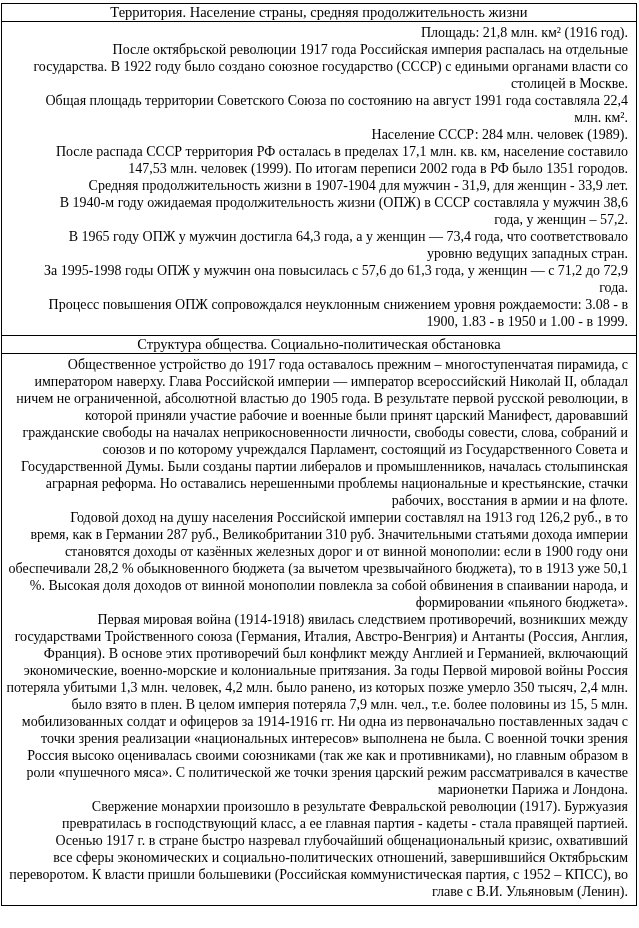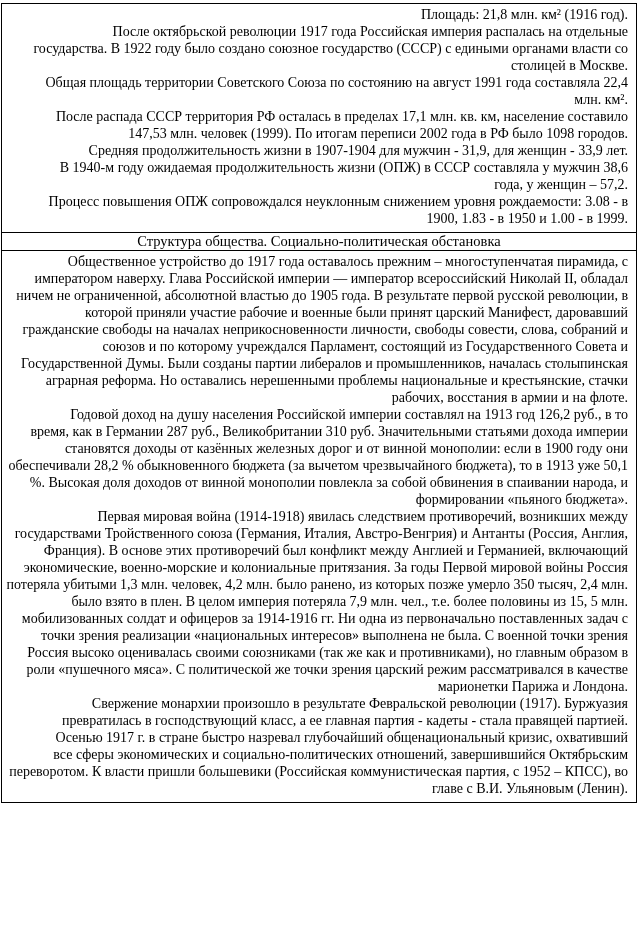--- a/index.html
+++ b/index.html
@@ -32,28 +32,32 @@
     text-indent:34px;
     text-align:right;
   }
 </style>
 </head>
 <body>
 
 <div class="page">
   <div class="doc">
 
+    <div class="cell title">Территория. Население страны, средняя продолжительность жизни</div>
 
     <div class="cell body">
       <p>Площадь: 21,8 млн. км² (1916 год).</p>
       <p>После октябрьской революции 1917 года Российская империя распалась на отдельные государства. В 1922 году было создано союзное государство (СССР) с едиными органами власти со столицей в Москве.</p>
       <p>Общая площадь территории Советского Союза по состоянию на август 1991 года составляла 22,4 млн. км².</p>
-      <p>После распада СССР территория РФ осталась в пределах 17,1 млн. кв. км, население составило 147,53 млн. человек (1999). По итогам переписи 2002 года в РФ было 1098 городов.</p>
+      <p>Население СССР: 284 млн. человек (1989).</p>
+      <p>После распада СССР территория РФ осталась в пределах 17,1 млн. кв. км, население составило 147,53 млн. человек (1999). По итогам переписи 2002 года в РФ было 1351 городов.</p>
       <p>Средняя продолжительность жизни в 1907-1904 для мужчин - 31,9, для женщин - 33,9 лет.</p>
       <p>В 1940-м году ожидаемая продолжительность жизни (ОПЖ) в СССР составляла у мужчин 38,6 года, у женщин – 57,2.</p>
+      <p>В 1965 году ОПЖ у мужчин достигла 64,3 года, а у женщин — 73,4 года, что соответствовало уровню ведущих западных стран.</p>
+      <p>За 1995-1998 годы ОПЖ у мужчин она повысилась с 57,6 до 61,3 года, у женщин — с 71,2 до 72,9 года.</p>
       <p>Процесс повышения ОПЖ сопровождался неуклонным снижением уровня рождаемости: 3.08 - в 1900, 1.83 - в 1950 и 1.00 - в 1999.</p>
     </div>
 
     <div class="cell title">Структура общества. Социально-политическая обстановка</div>
 
     <div class="cell body last">
       <p>Общественное устройство до 1917 года оставалось прежним – многоступенчатая пирамида, с императором наверху. Глава Российской империи — император всероссийский Николай II, обладал ничем не ограниченной, абсолютной властью до 1905 года. В результате первой русской революции, в которой приняли участие рабочие и военные были принят царский Манифест, даровавший гражданские свободы на началах неприкосновенности личности, свободы совести, слова, собраний и союзов и по которому учреждался Парламент, состоящий из Государственного Совета и Государственной Думы. Были созданы партии либералов и промышленников, началась столыпинская аграрная реформа. Но оставались нерешенными проблемы национальные и крестьянские, стачки рабочих, восстания в армии и на флоте.</p>
       <p>Годовой доход на душу населения Российской империи составлял на 1913 год 126,2 руб., в то время, как в Германии 287 руб., Великобритании 310 руб. Значительными статьями дохода империи становятся доходы от казённых железных дорог и от винной монополии: если в 1900 году они обеспечивали 28,2 % обыкновенного бюджета (за вычетом чрезвычайного бюджета), то в 1913 уже 50,1 %. Высокая доля доходов от винной монополии повлекла за собой обвинения в спаивании народа, и формировании «пьяного бюджета».</p>
       <p>Первая мировая война (1914-1918) явилась следствием противоречий, возникших между государствами Тройственного союза (Германия, Италия, Австро-Венгрия) и Антанты (Россия, Англия, Франция). В основе этих противоречий был конфликт между Англией и Германией, включающий экономические, военно-морские и колониальные притязания. За годы Первой мировой войны Россия потеряла убитыми 1,3 млн. человек, 4,2 млн. было ранено, из которых позже умерло 350 тысяч, 2,4 млн. было взято в плен. В целом империя потеряла 7,9 млн. чел., т.е. более половины из 15, 5 млн. мобилизованных солдат и офицеров за 1914-1916 гг. Ни одна из первоначально поставленных задач с точки зрения реализации «национальных интересов» выполнена не была. С военной точки зрения Россия высоко оценивалась своими союзниками (так же как и противниками), но главным образом в роли «пушечного мяса». С политической же точки зрения царский режим рассматривался в качестве марионетки Парижа и Лондона.</p>
       <p>Свержение монархии произошло в результате Февральской революции (1917). Буржуазия превратилась в господствующий класс, а ее главная партия - кадеты - стала правящей партией.</p>

